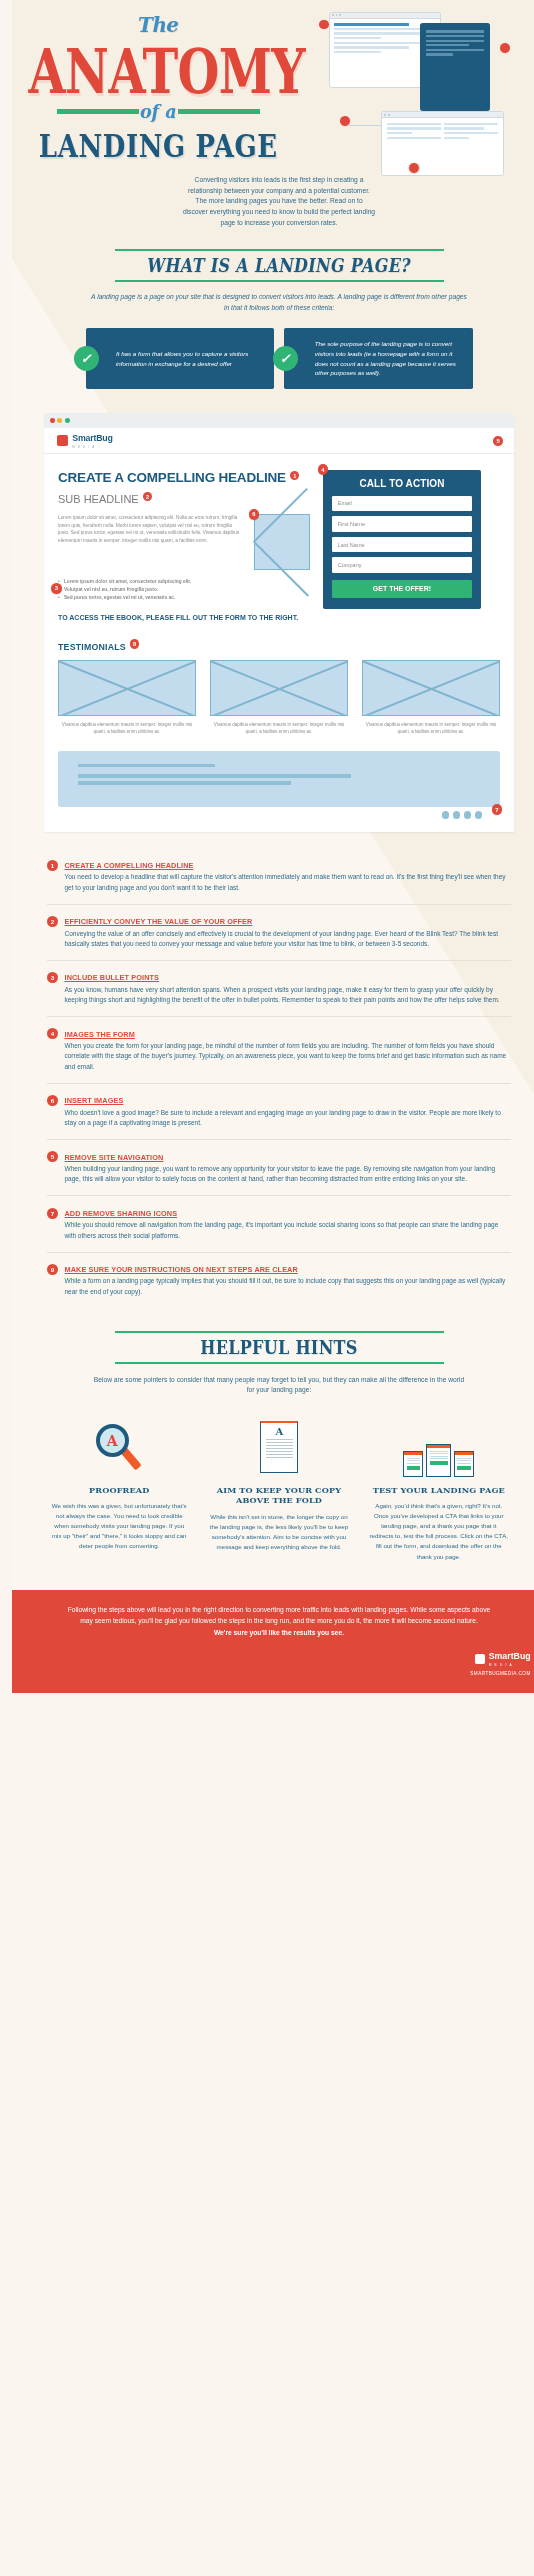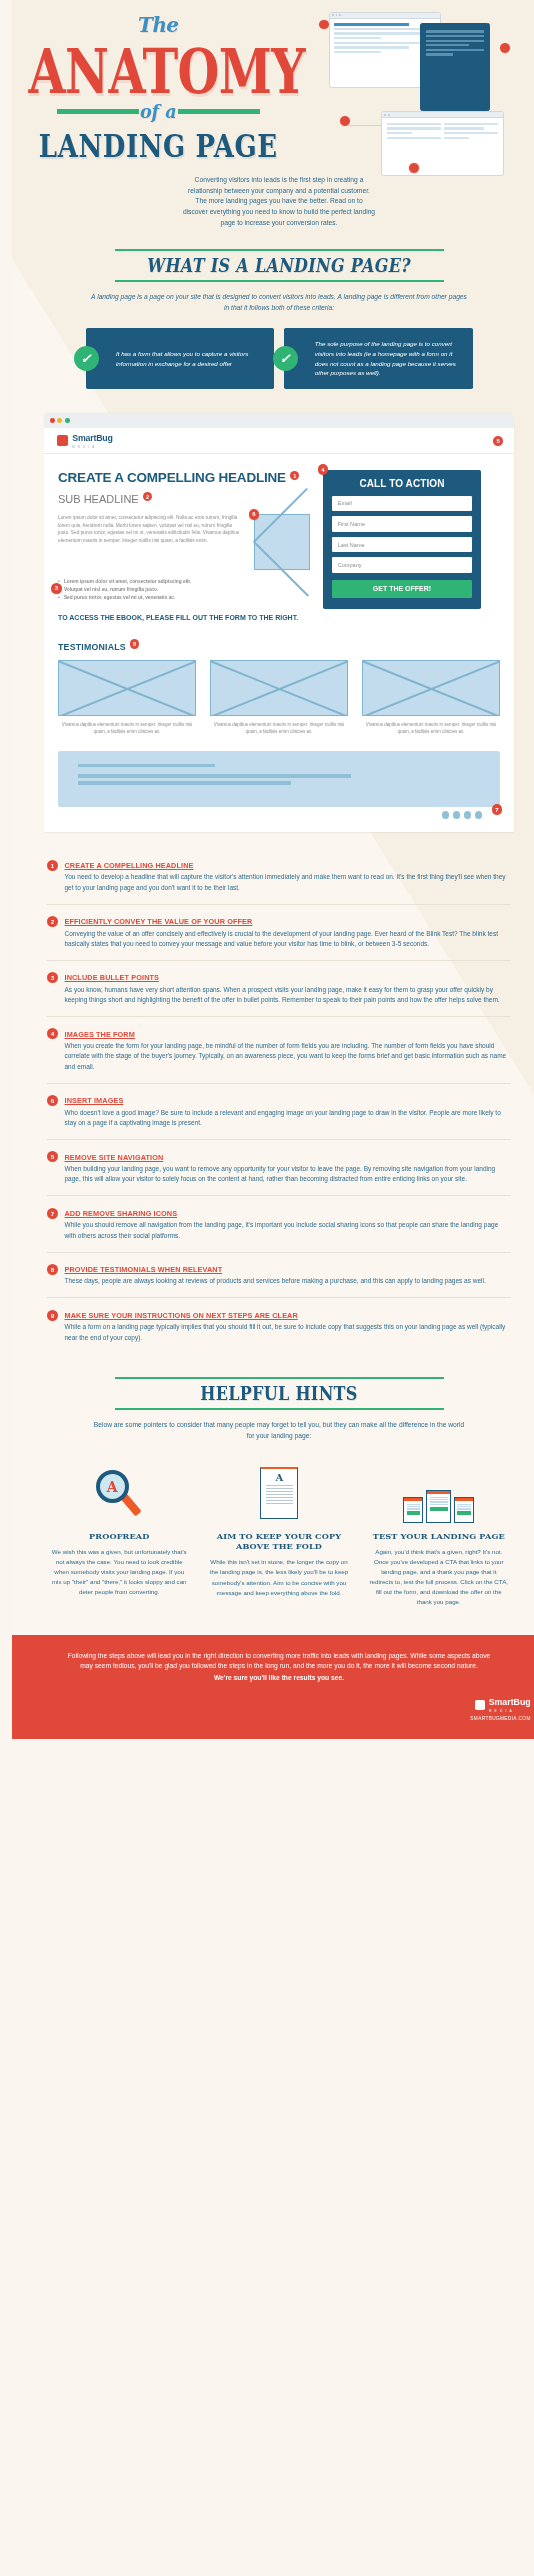--- a/index.html
+++ b/index.html
@@ -515,27 +515,20 @@
         </div>
       </div>
       <div class="tip">
         <div class="tip-num">7</div>
         <div>
           <div class="tip-t">ADD REMOVE SHARING ICONS</div>
           <div class="tip-b">While you should remove all navigation from the landing page, it's important you include social sharing icons so that people can share the landing page with others across their social platforms.</div>
         </div>
       </div>
       <div class="tip">
-        <div class="tip-num">8</div>
-        <div>
-          <div class="tip-t">PROVIDE TESTIMONIALS WHEN RELEVANT</div>
-          <div class="tip-b">These days, people are always looking at reviews of products and services before making a purchase, and this can apply to landing pages as well.</div>
-        </div>
-      </div>
-      <div class="tip">
         <div class="tip-num">9</div>
         <div>
           <div class="tip-t">MAKE SURE YOUR INSTRUCTIONS ON NEXT STEPS ARE CLEAR</div>
           <div class="tip-b">While a form on a landing page typically implies that you should fill it out, be sure to include copy that suggests this on your landing page as well (typically near the end of your copy).</div>
         </div>
       </div>
     </div>
 
     <div style="margin-top:23.5px;">
       <div class="sec-head">

